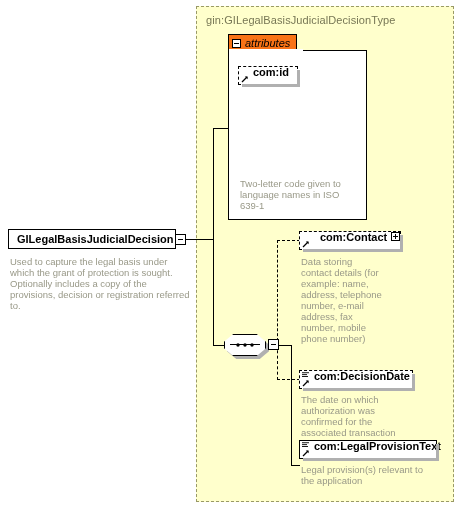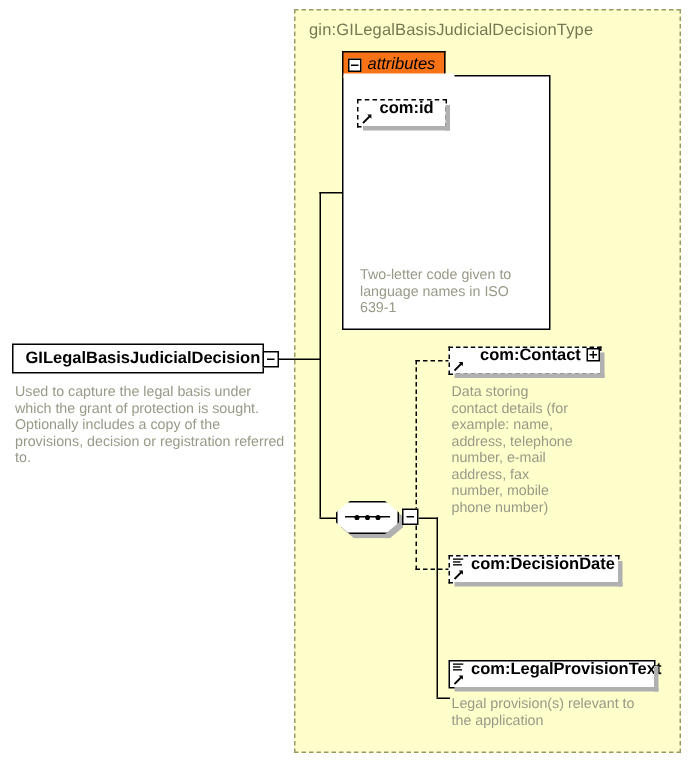--- a/index.html
+++ b/index.html
@@ -387,20 +387,24 @@
       <rect x="0" y="4.1" width="6" height="0.9" fill="#000"></rect>
     </svg>
     <svg class="arrow-glyph" viewBox="0 0 8 8">
       <path d="M1 7 L6 2" stroke="#000" stroke-width="1.2" fill="none"></path>
       <path d="M6.6 1.4 L6.6 4.2 L3.8 1.4 Z" fill="#000"></path>
     </svg>
     <span class="label">com:DecisionDate</span>
     <span class="shadow"></span>
     <span class="shadow-r"></span>
   </div>
+  <div class="doc" style="left:301px; top:394px; width:120px;">The date on which
+authorization was
+confirmed for the
+associated transaction</div>
 
   <div class="node required" style="left:299px; top:440px; width:138px;">
     <svg class="lines-glyph" viewBox="0 0 7 7">
       <rect x="0" y="0.3" width="7" height="0.9" fill="#000"></rect>
       <rect x="0" y="2.2" width="5" height="0.9" fill="#000"></rect>
       <rect x="0" y="4.1" width="6" height="0.9" fill="#000"></rect>
     </svg>
     <svg class="arrow-glyph" viewBox="0 0 8 8">
       <path d="M1 7 L6 2" stroke="#000" stroke-width="1.2" fill="none"></path>
       <path d="M6.6 1.4 L6.6 4.2 L3.8 1.4 Z" fill="#000"></path>

